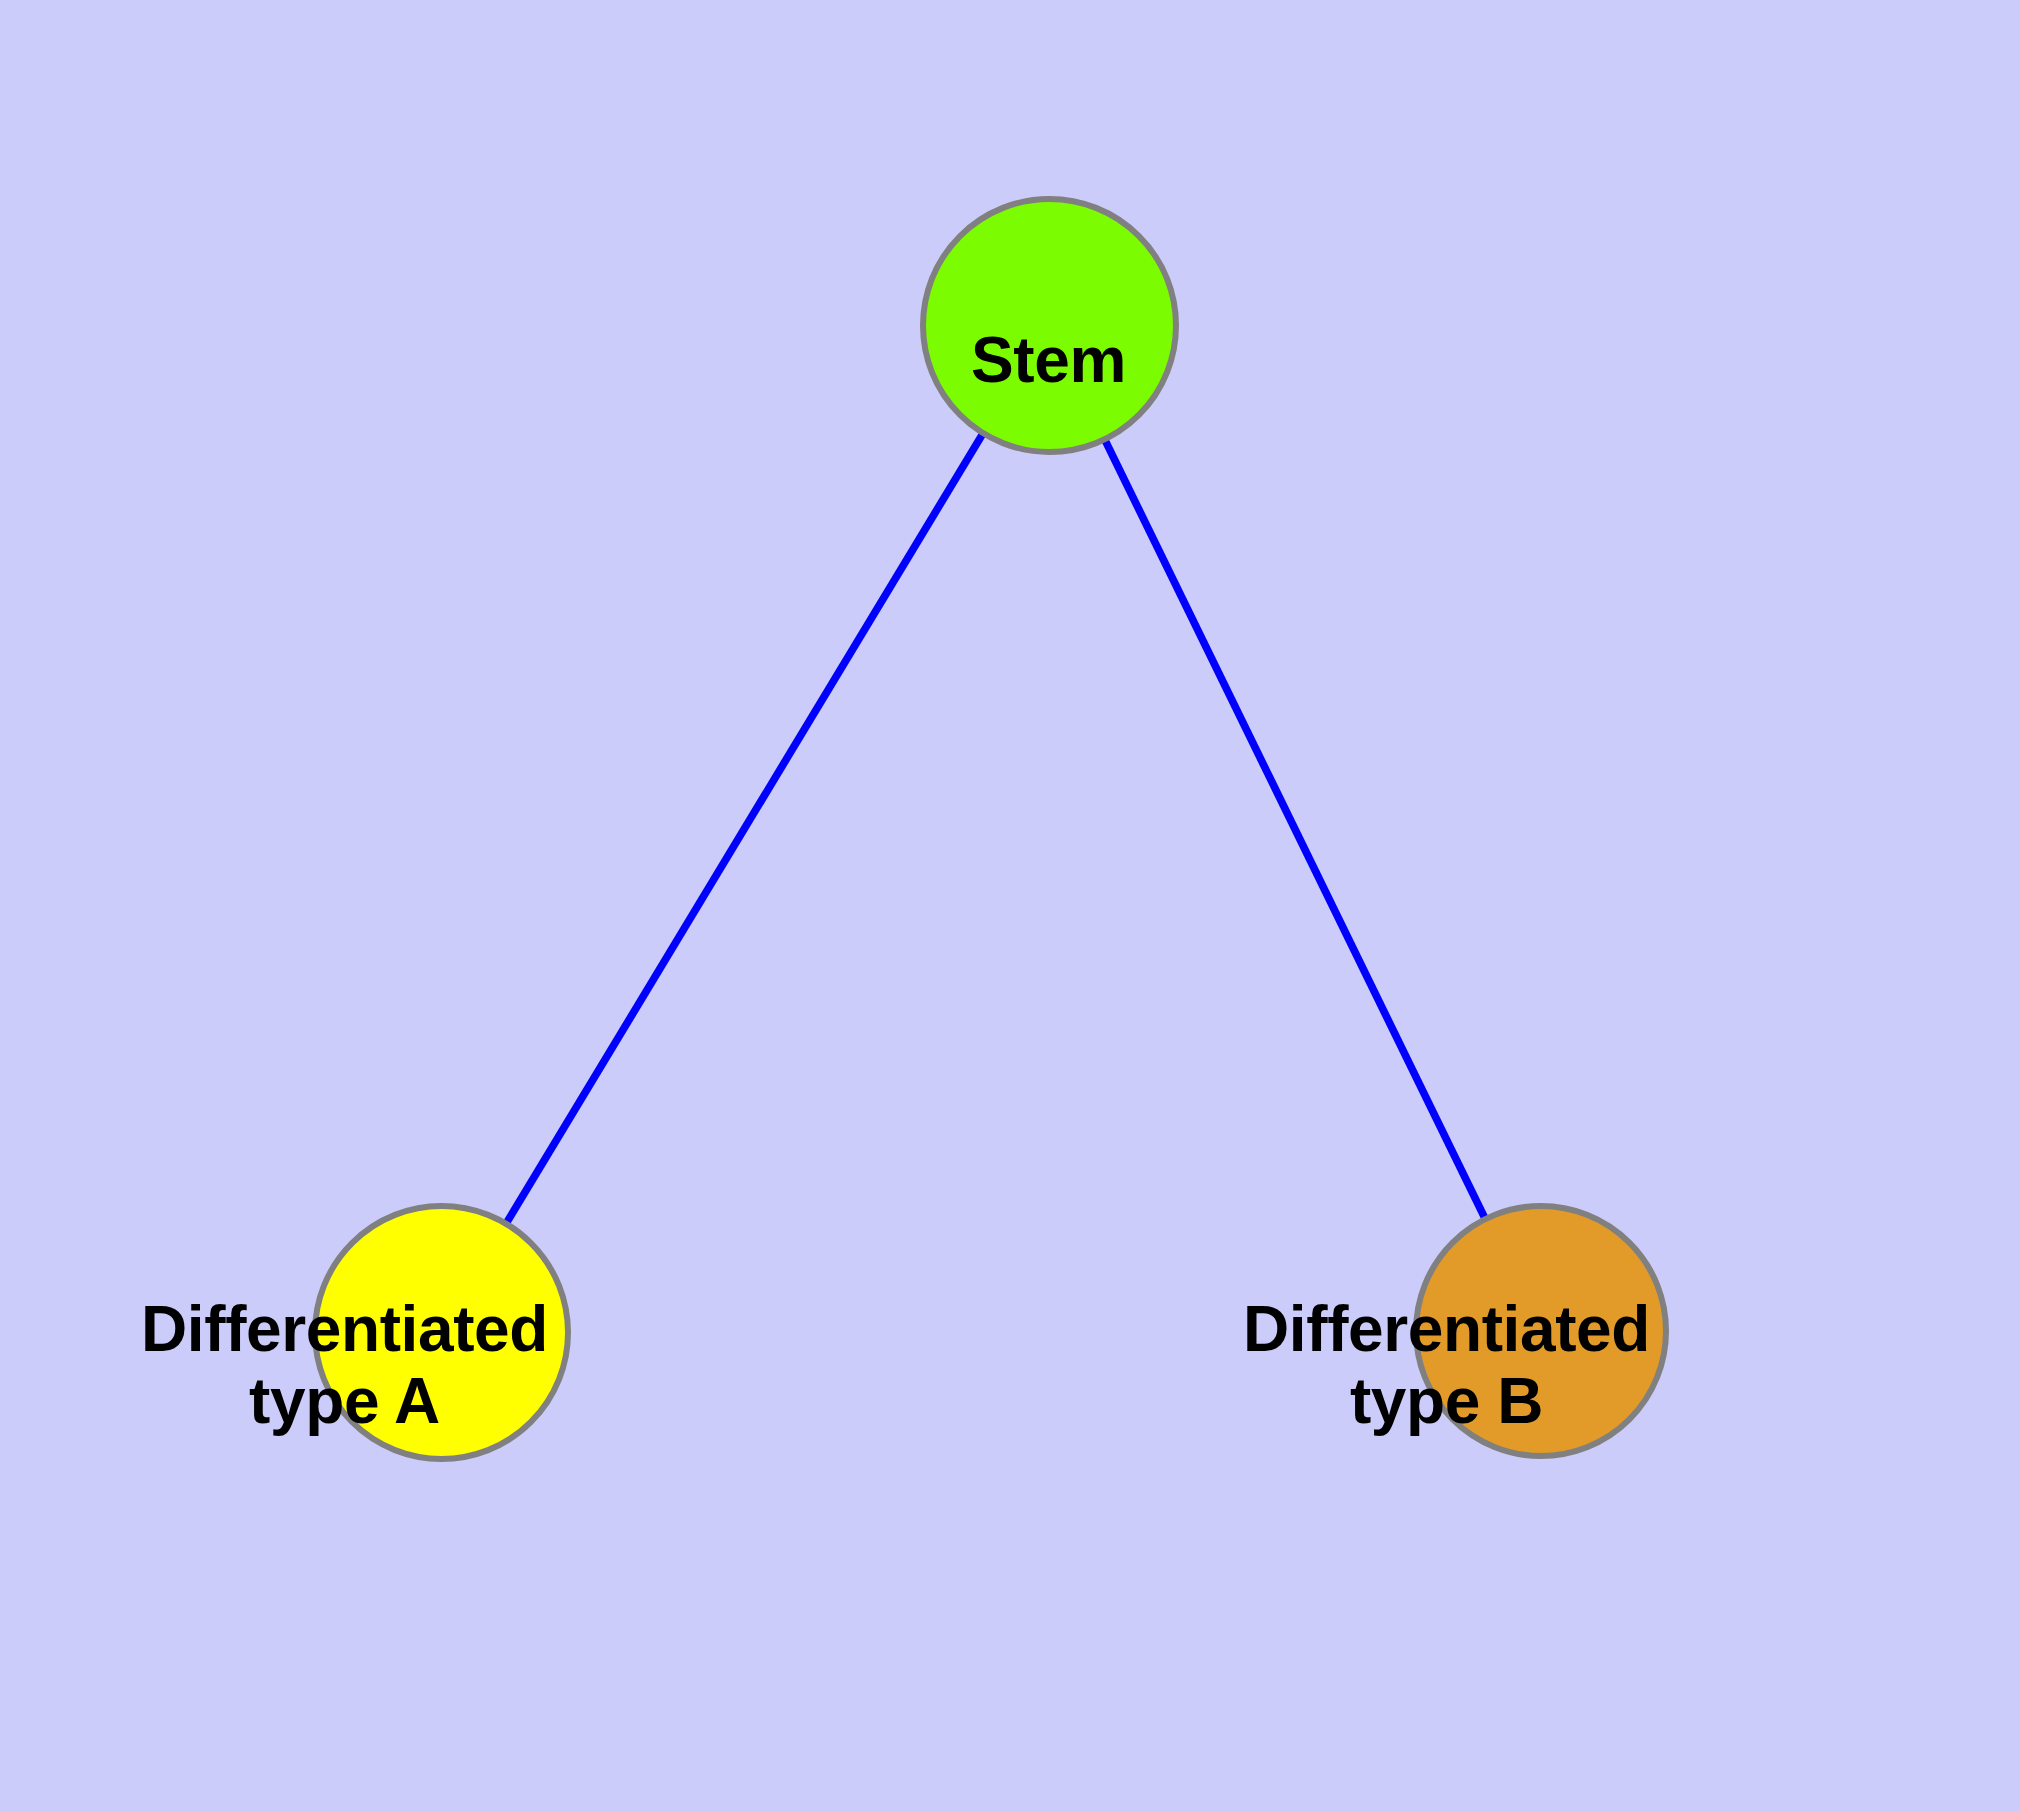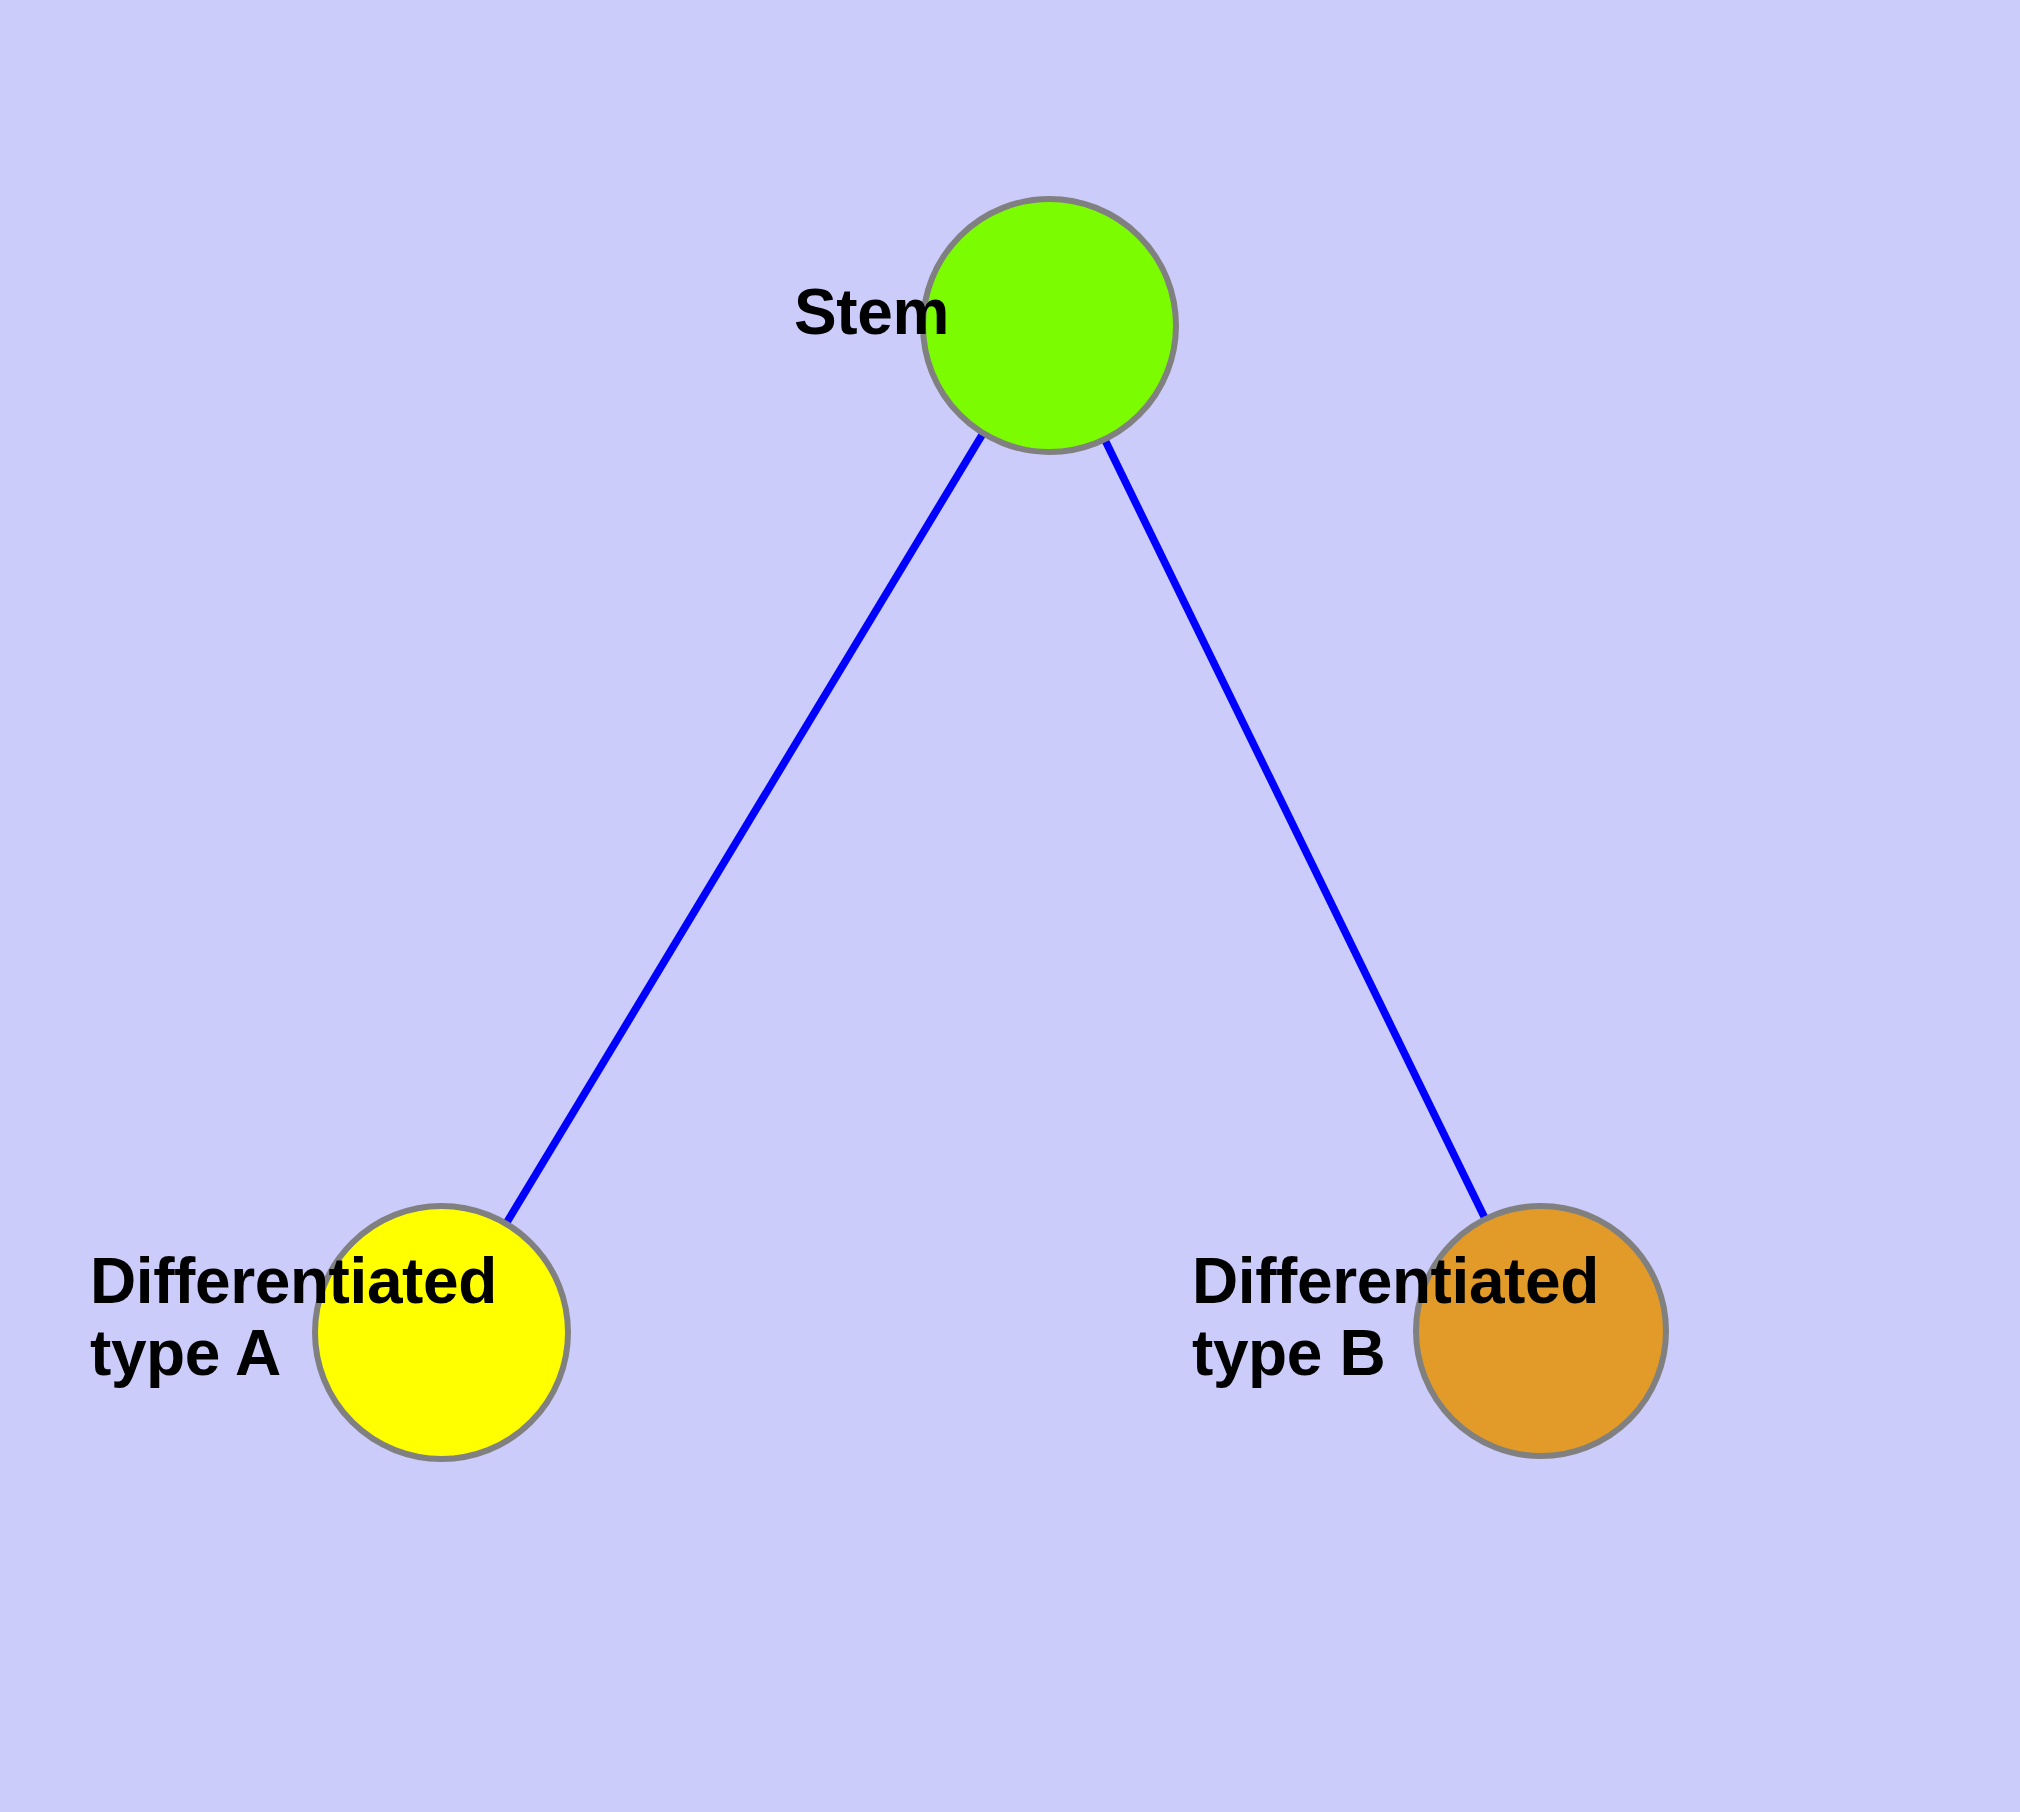--- a/index.html
+++ b/index.html
@@ -59,24 +59,26 @@
     top: 1203px;
     width: 256px;
     height: 256px;
     background: #e29a28;
     border: 6px solid #808080;
   }
   .node-label {
     position: absolute;
     color: #000000;
     font-weight: bold;
+    text-align: center;
     white-space: pre-line;
     line-height: 1.12;
     letter-spacing: -0.4px;
     pointer-events: none;
+    margin-top: 48px;
   }
   .label-stem {
     left: 794px;
     top: 277px;
     width: 509px;
     font-size: 64px;
   }
   .label-typea {
     left: 90px;
     top: 1246px;

